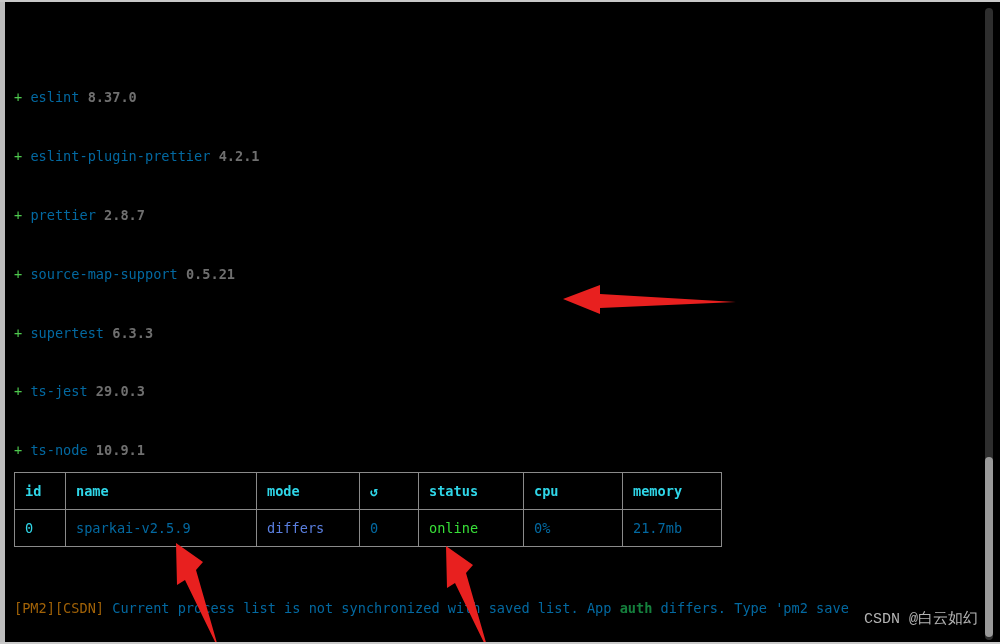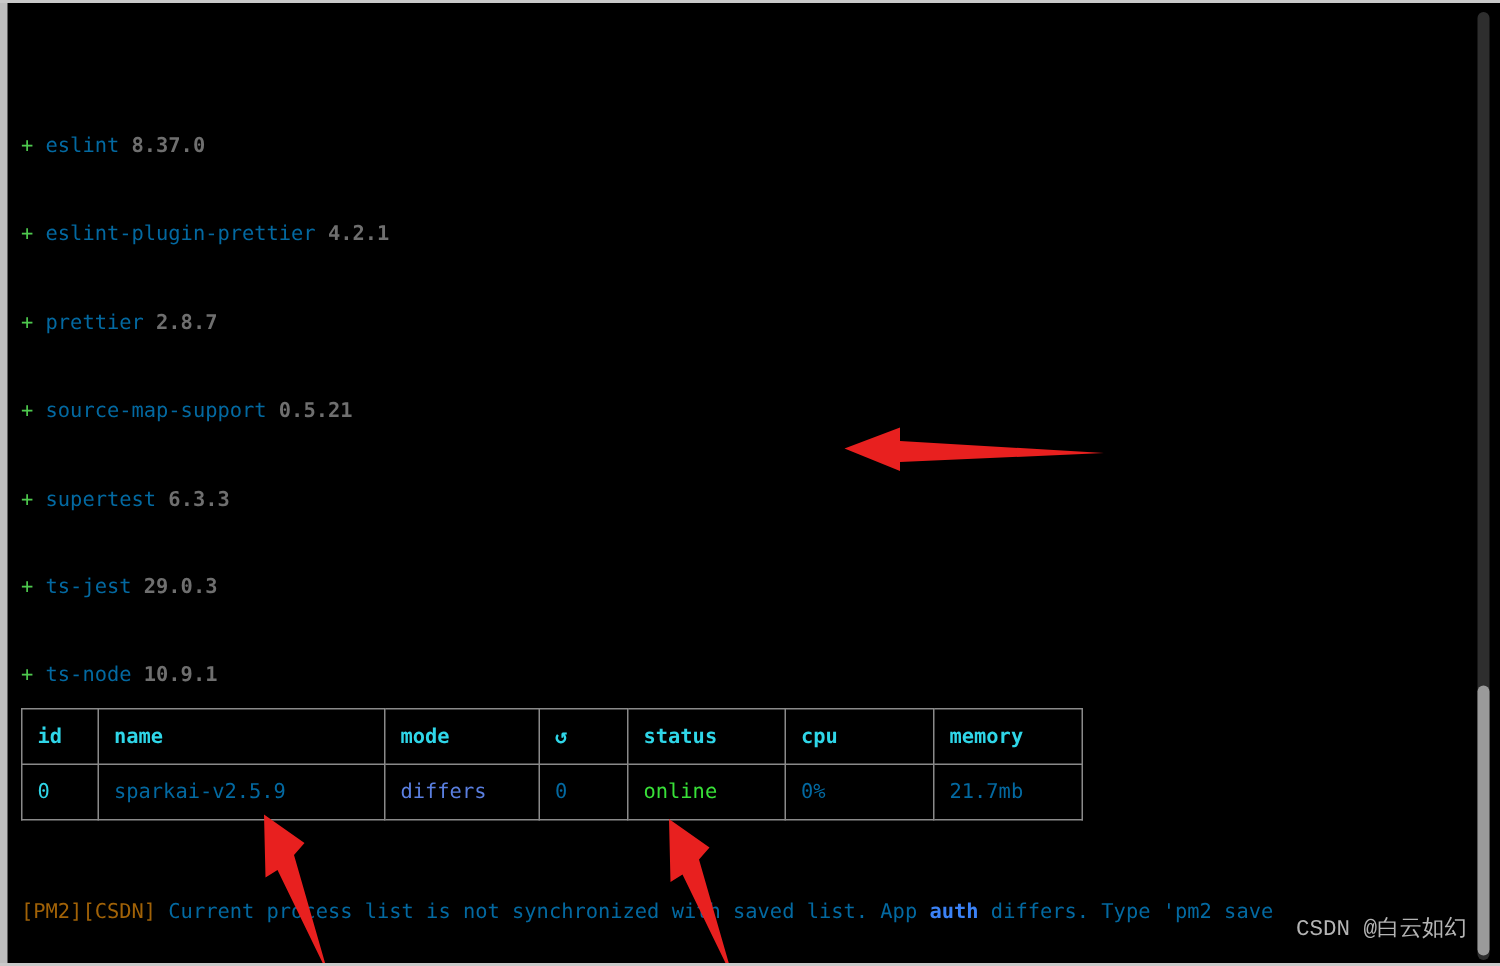--- a/index.html
+++ b/index.html
@@ -74,21 +74,21 @@
   .line { height: 19.6px; }
 
   
   .c-green    { color: #4ec94e; }
   .c-white    { color: #0369a1; }
   .c-dim      { color: #6f6f6f; font-weight: bold; }
   .c-yellow   { color: #a16207; }
   .c-cyan     { color: #2fd6e8; }
   .c-blue     { color: #5a7fe0; }
   .c-brightgreen { color: #38e038; }
-  .c-bold     { font-weight: bold; color: #3b82f6; }
+  .c-bold     { font-weight: bold; color: #15803d; }
 
   
   #pm2-table {
     position: absolute;
     left: 14px;
     top: 470px;
     border-collapse: collapse;
     font-size: 13.6px;
     z-index: 2;
   }

